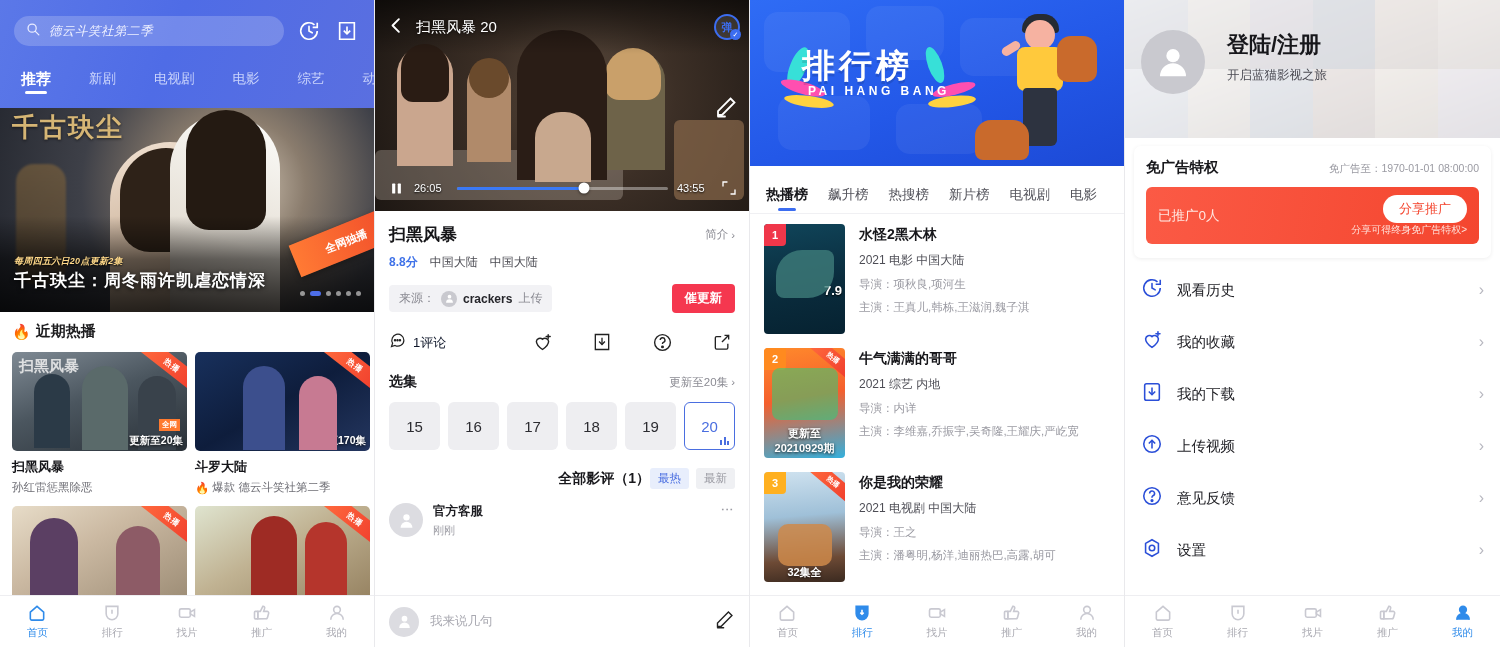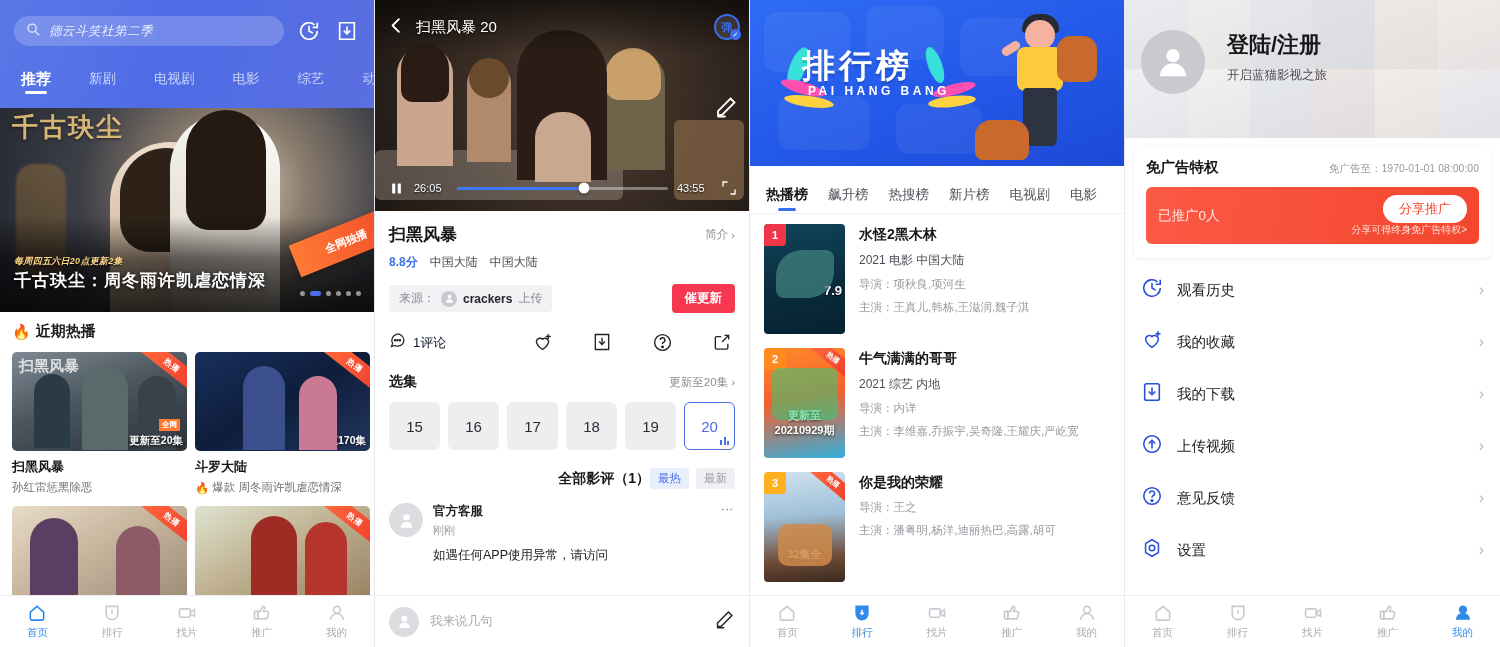--- a/index.html
+++ b/index.html
@@ -190,21 +190,21 @@
   .rk-list { padding:10px 14px 0 14px; }
   .rk-item { display:flex; gap:14px; margin-bottom:14px; }
   .rk-poster { width:81px; height:110px; border-radius:4px; position:relative; overflow:hidden; flex:0 0 81px; }
   .rk-num { position:absolute; left:0; top:0; width:22px; height:22px; background:#f0374a; color:#fff;
     font-size:11px; font-weight:bold; display:flex; align-items:center; justify-content:center; border-radius:0 0 4px 0; }
   .rk-num.n2 { background:#ff8a1f; }
   .rk-num.n3 { background:#ffb020; }
   .rk-flag { position:absolute; right:-14px; top:3px; width:52px; height:14px; transform:rotate(40deg);
     background:linear-gradient(90deg,#ff6a3d,#ef3b2c); color:#fff; font-size:7px; font-weight:bold;
     display:flex; align-items:center; justify-content:center; }
-  .rk-badge { position:absolute; left:0; right:0; bottom:20px; text-align:center; color:#fff; font-size:11px;
+  .rk-badge { position:absolute; left:0; right:0; bottom:2px; text-align:center; color:#fff; font-size:11px;
     font-weight:bold; text-shadow:0 1px 3px rgba(0,0,0,.8);margin-top:24px; }
   .rk-score { position:absolute; right:3px; bottom:36px; color:#fff; font-size:13px; font-weight:bold; text-shadow:0 1px 2px #000; }
   .po1 { background:linear-gradient(170deg,#10455a 0%,#0a2c3d 55%,#062231 100%); }
   .po1::after { content:""; position:absolute; left:12px; top:26px; width:58px; height:48px; border-radius:26px 8px 26px 8px; background:#3f7d7a; opacity:.8; }
   .po2 { background:linear-gradient(170deg,#ff8a2b 0%,#f55f2d 45%,#33b0dd 100%); }
   .po2::after { content:""; position:absolute; left:8px; top:20px; width:66px; height:52px; border-radius:8px; background:#2bd07a; opacity:.55; }
   .po3 { background:linear-gradient(175deg,#cfe2ef 0%,#9fc0d8 40%,#6d4a35 78%,#3b2a20 100%); }
   .po3::after { content:""; position:absolute; left:14px; top:52px; width:54px; height:42px; border-radius:10px; background:#cf8a4a; opacity:.85; }
   .rk-info { flex:1; padding-top:2px; }
   .rk-title { font-size:14px; font-weight:bold; color:#17171b; }
@@ -333,21 +333,21 @@
           </div>
         </div>
         <div class="p1-card">
           <div class="p1-thumb th2">
             <span class="flag">热播</span>
             <span class="ep">更新至170集</span>
           </div>
           <div class="p1-ct">斗罗大陆</div>
           <div class="p1-cd">
             <span>🔥</span>
-            <span>爆款 周冬雨许凯虐恋情深</span>
+            <span>爆款 德云斗笑社第二季</span>
           </div>
         </div>
       </div>
 
       <div class="p1-grid">
         <div class="p1-card">
           <div class="p1-thumb th3">
             <span class="flag">热播</span>
           </div>
         </div>
@@ -570,21 +570,20 @@
       <div class="rv">
         <div class="rv-av">
           <svg width="19" height="19" viewBox="0 0 24 24" fill="#fff">
               <circle cx="12" cy="8" r="4"></circle>
               <path d="M4.5 21a7.5 7.5 0 0 1 15 0z"></path>
             </svg>
         </div>
         <div class="rv-main">
           <div class="rv-name">官方客服</div>
           <div class="rv-time">刚刚</div>
-          <div class="rv-text">如遇任何APP使用异常，请访问</div>
         </div>
         <div class="rv-more">⋮</div>
       </div>
     </div>
 
     <div class="p2-inputbar">
       <span class="av">
         <svg width="17" height="17" viewBox="0 0 24 24" fill="#fff">
             <circle cx="12" cy="8" r="4"></circle>
             <path d="M4.5 21a7.5 7.5 0 0 1 15 0z"></path>
@@ -665,20 +664,21 @@
       </div>
 
       <div class="rk-item">
         <div class="rk-poster po3">
           <span class="rk-num n3">3</span>
           <span class="rk-flag">热播</span>
           <span class="rk-badge">32集全</span>
         </div>
         <div class="rk-info">
           <div class="rk-title">你是我的荣耀</div>
+          <div class="rk-sub">2021  电视剧  中国大陆</div>
           <div class="rk-dir">导演：王之</div>
           <div class="rk-act">主演：潘粤明,杨洋,迪丽热巴,高露,胡可</div>
         </div>
       </div>
     </div>
 
     <div class="bnav">
       <div class="bnav-item">
         <span>
           <svg width="20" height="20" viewBox="0 0 24 24" fill="none" class="gray" stroke-width="1.9">

